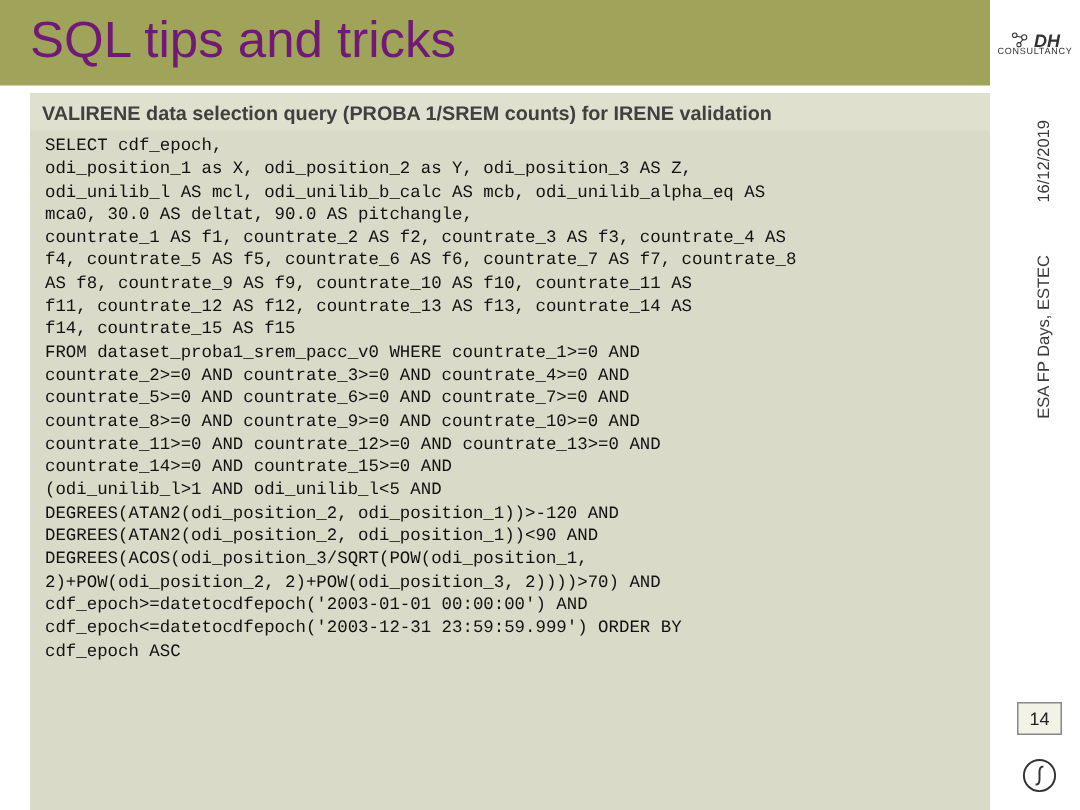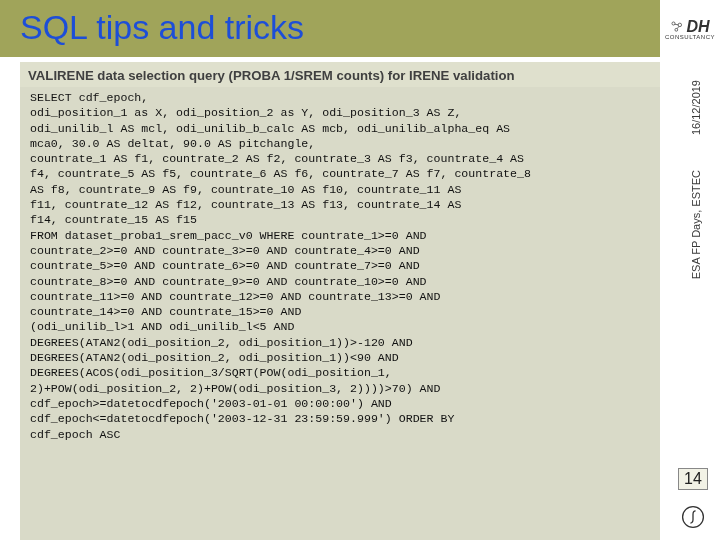--- a/index.html
+++ b/index.html
@@ -25,29 +25,29 @@
     justify-content: center;
     font-size: 8px;
     color: #333;
   }
   .logo-dh {
     display: flex;
     align-items: center;
     gap: 2px;
   }
   .logo-dh svg { width: 14px; height: 14px; }
-  .dh-text { font-weight: bold; font-size: 16px; font-style: italic; }
+  .dh-text { font-weight: bold; font-size: 12px; font-style: italic; }
   .consultancy { font-size: 6px; letter-spacing: 0.5px; margin-top: -2px; }
   .slide-title {
     position: absolute;
     left: 20px;
     top: 8px;
     font-size: 34px;
     font-weight: 300;
-    color: #1d4ed8;
+    color: #701a75;
     z-index: 3;
   }
   .subtitle-box {
     position: absolute;
     left: 20px;
     top: 62px;
     width: 640px;
     padding: 6px 8px 4px 8px;
     background: #dfe0cd;
     z-index: 2;
@@ -83,21 +83,21 @@
   }
   .vlabel.date { right: 18px; top: 80px; }
   .vlabel.event { right: 18px; top: 170px; }
   .page-num-box {
     position: absolute;
     right: 12px;
     bottom: 50px;
     width: 30px; height: 22px;
     border: 1px solid #888;
     background: #f2f2e6;
-    font-size: 16px;
+    font-size: 12px;
     display: flex;
     align-items: center;
     justify-content: center;
     color: #222;
   }
   .footer-icon {
     position: absolute;
     right: 14px;
     bottom: 10px;
     width: 26px;

